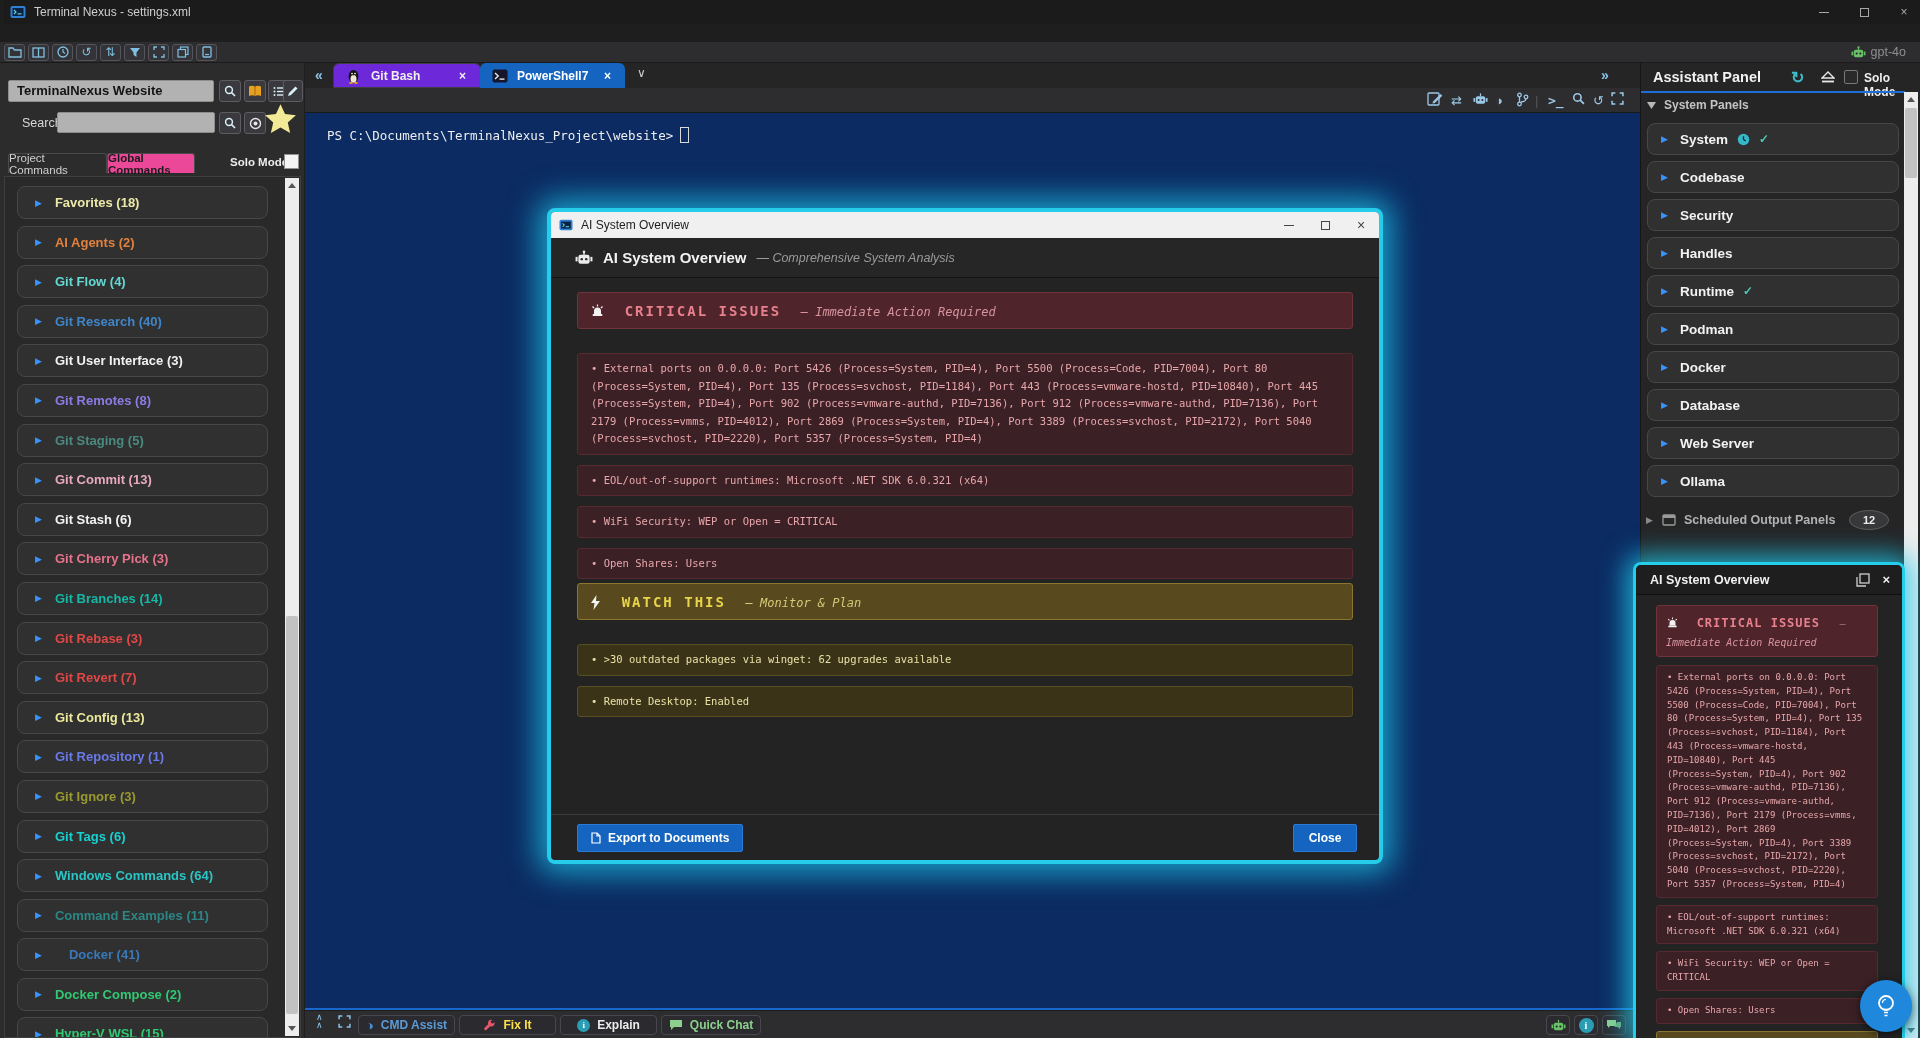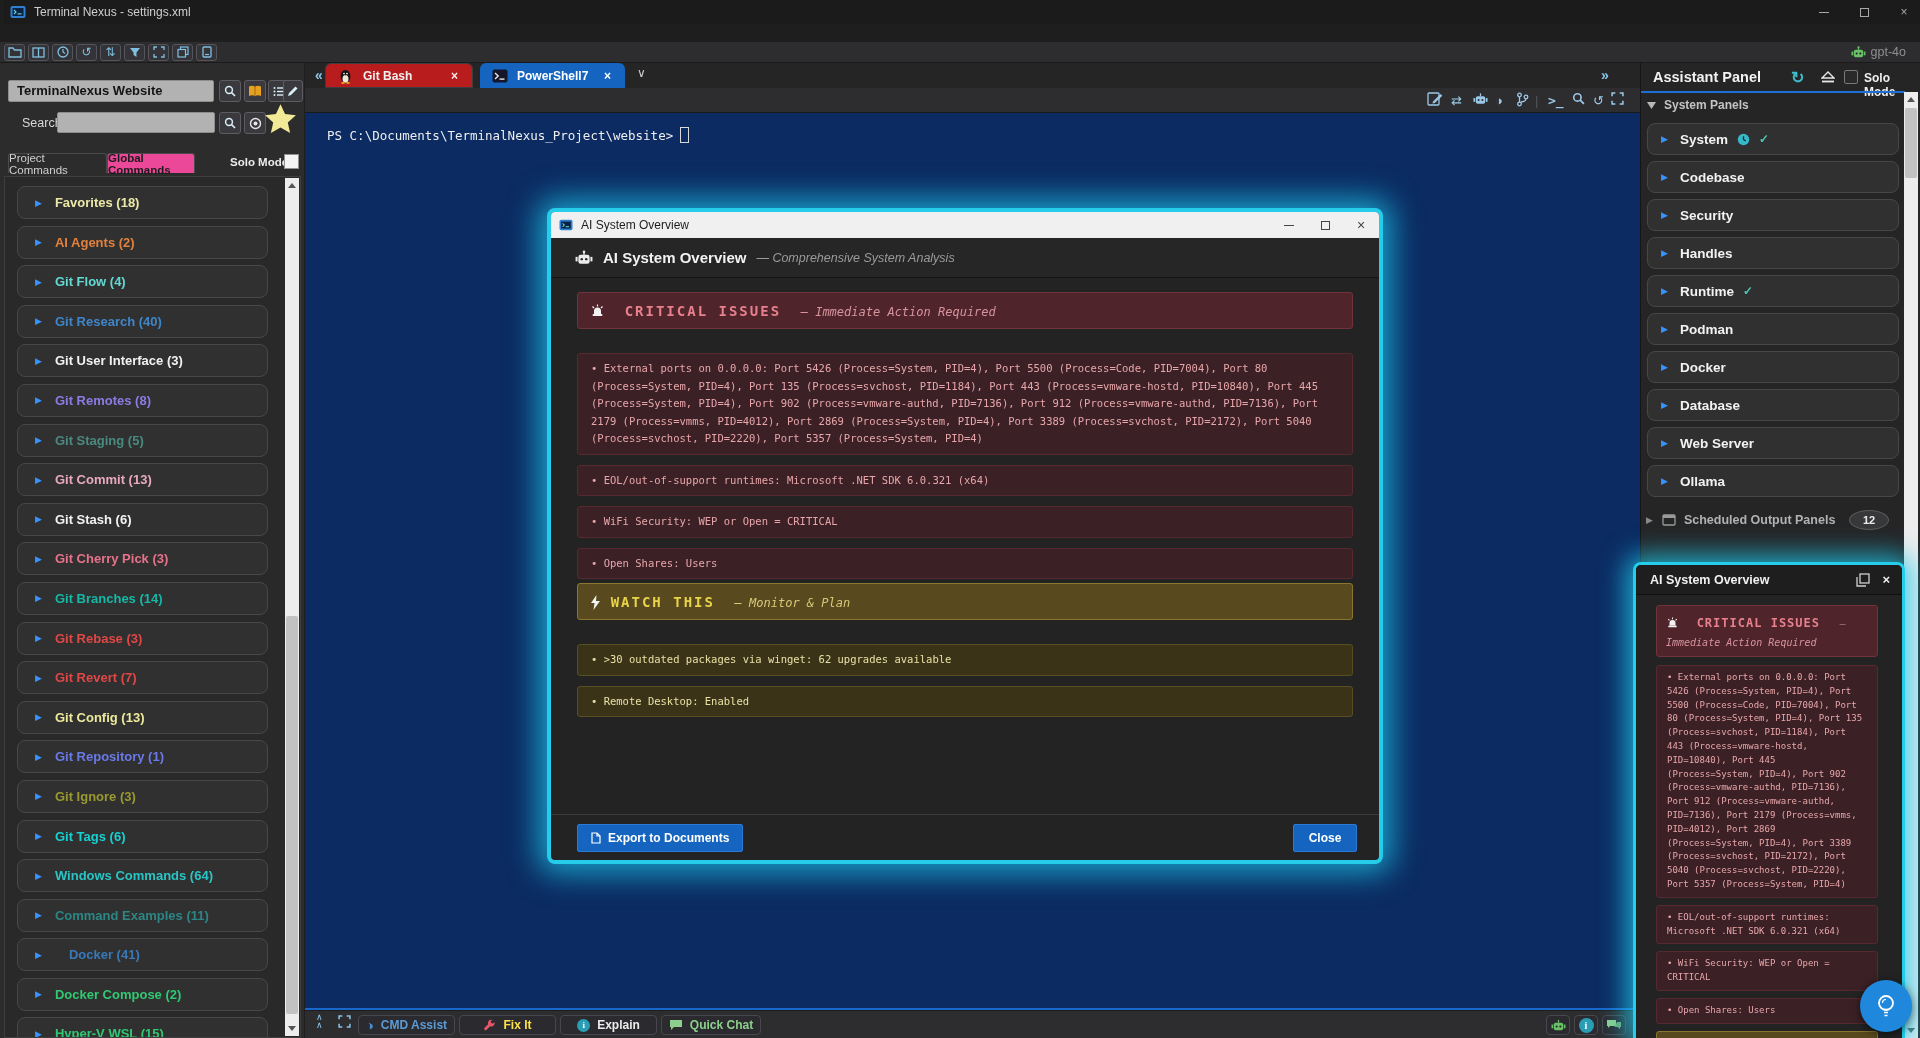--- a/index.html
+++ b/index.html
@@ -49,21 +49,21 @@
 .vscroll .arr.up{top:5px;border-bottom:5px solid #555}
 .vscroll .arr.dn{bottom:5px;border-top:5px solid #555}
 .vscroll .thumb{position:absolute;left:1px;width:12px;background:#c2c2c2;border-radius:2px}
 
 
 .termarea{position:absolute;left:305px;top:63px;width:1335px;height:947px;background:#0b2b62}
 .tabbar{position:absolute;left:0;top:0;width:1335px;height:25px;background:#252526}
 .chev{color:#8ac4e8;font-weight:bold}
 .ttab{position:absolute;top:0;height:25px;display:flex;align-items:center;border-radius:6px 6px 0 0;font-size:12px;font-weight:bold}
 .ttab .x{margin-left:auto;margin-right:14px;font-size:12px}
-.ttab.gitbash{left:20px;width:148px;background:#b91c1c;border:1px solid #3e3e40;color:#f0f0f0}
+.ttab.gitbash{left:28px;width:148px;background:#6d28d9;border:1px solid #3e3e40;color:#f0f0f0}
 .ttab.pshell{left:175px;width:145px;background:#1565c0;color:#ffffff}
 .tstrip{position:absolute;left:0;top:25px;width:1335px;height:25px;background:#2d2d30;border-bottom:1px solid #1a1a1a}
 .tico{position:absolute;top:4px;color:#9cc8e8;font-size:13px;line-height:17px}
 .term-body{position:absolute;left:0;top:50px;width:1335px;height:895px}
 .prompt{position:absolute;left:22px;top:14px;color:#eeeeee;font-family:"DejaVu Sans Mono",monospace;font-size:12.5px;display:flex;align-items:center}
 .cursor{display:inline-block;width:9px;height:16px;border:1.5px solid #dadada;margin-left:7px}
 .term-accent{position:absolute;left:0;bottom:0;width:1335px;height:2px;background:#1868cc}
 
 
 .bottombar{position:absolute;left:305px;top:1010px;width:1335px;height:28px;background:#2d2d30;border-top:1px solid #1d1d1d}
@@ -658,21 +658,21 @@
             <div class="sec-row"><span>WiFi Security: WEP or Open = CRITICAL</span></div>
             <div class="sec-row"><span>Open Shares: Users</span></div>
           </div>
       </div>
 
       <div class="watch gap18">
         <div class="sec-head">
           <span><svg width="11" height="15" viewBox="0 0 11 15" style="display:inline;vertical-align:-3px">
                 <polygon points="6.5,0 1,8 4.5,8 3.5,15 10,6 6,6" fill="#f2f2f2"></polygon>
               </svg></span>
-          <span class="st" style="">WATCH THIS</span>
+          <span class="st" style="margin-left:11px">WATCH THIS</span>
           <span class="ss">— Monitor &amp; Plan</span>
         </div>
         <div>
 
         <div class="sec-row"><span>&gt;30 outdated packages via winget: 62 upgrades available</span></div>
             <div class="sec-row"><span>Remote Desktop: Enabled</span></div>
           </div>
       </div>
     </div>
 

